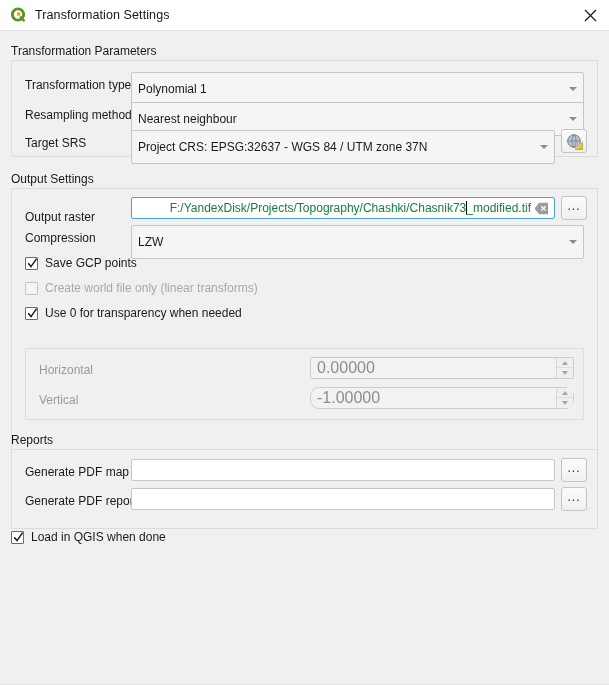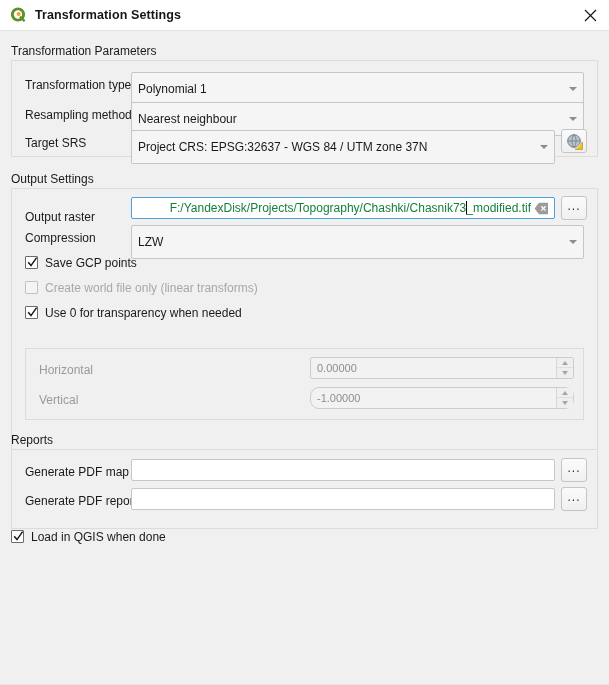--- a/index.html
+++ b/index.html
@@ -19,21 +19,20 @@
 
   
   .titlebar {
     height: 31px;
     background: #ffffff;
     border-bottom: 1px solid #e2e2e2;
     display: flex;
     align-items: center;
     padding: 0 0 0 9px;
     position: relative;
-    font-weight: bold;
   }
   .qgis-icon {
     width: 18px; height: 18px;
     margin-right: 8px;
     flex: 0 0 auto;
     position: relative;
     top: 0px;
   }
   .title-text {
     font-size: 12.5px;
@@ -163,21 +162,21 @@
     cursor: pointer;
     letter-spacing: 1px;
     padding-bottom: 4px;
   }
   .toolbtn.globe { padding-bottom: 0; }
 
   
   .checkrow {
     position: absolute;
     display: flex;
-    align-items: flex-start;
+    align-items: center;
     cursor: default;
   }
   .cbox {
     width: 13px; height: 13px;
     border: 1px solid #6a6a6a;
     background: #ffffff;
     border-radius: 1px;
     flex: 0 0 auto;
     position: relative;
     margin-right: 7px;
@@ -205,21 +204,21 @@
     background: #f2f2f2;
     border: 1px solid #cccccc;
     border-radius: 2px;
     display: flex;
     align-items: stretch;
   }
   .spin .spin-text {
     flex: 1 1 auto;
     display: flex; align-items: center;
     padding-left: 6px;
-    font-size: 11px;
+    font-size: 16px;
     color: #8d8d8d;
   }
   .spin .spin-btns {
     width: 17px;
     flex: 0 0 auto;
     border-left: 1px solid #d6d6d6;
     display: flex;
     flex-direction: column;
   }
   .spin .sb {

